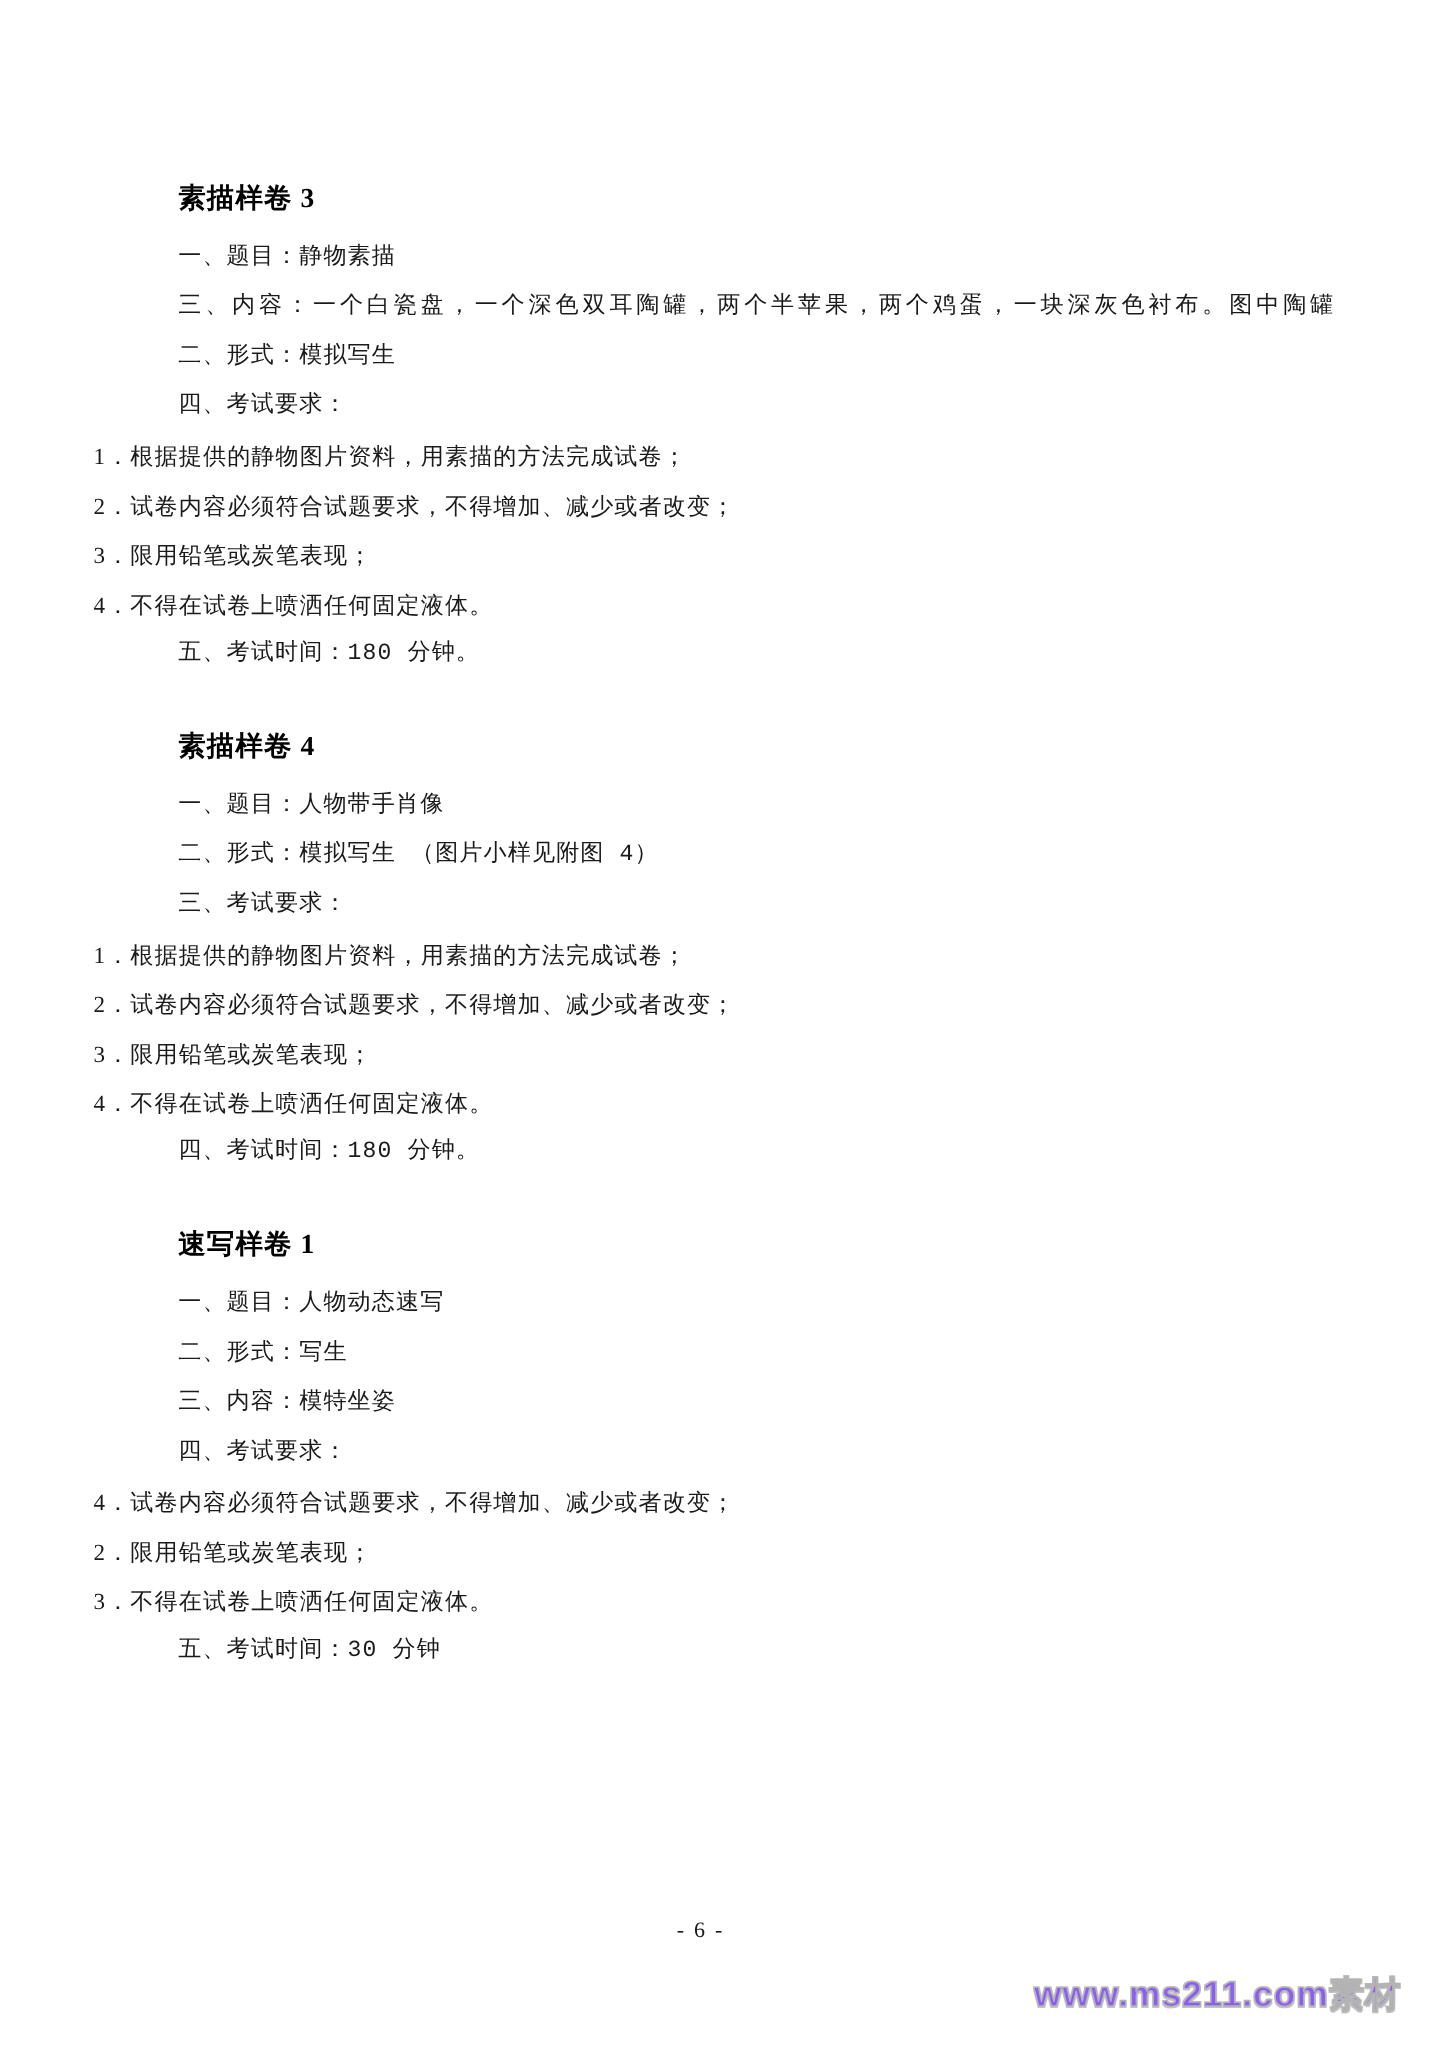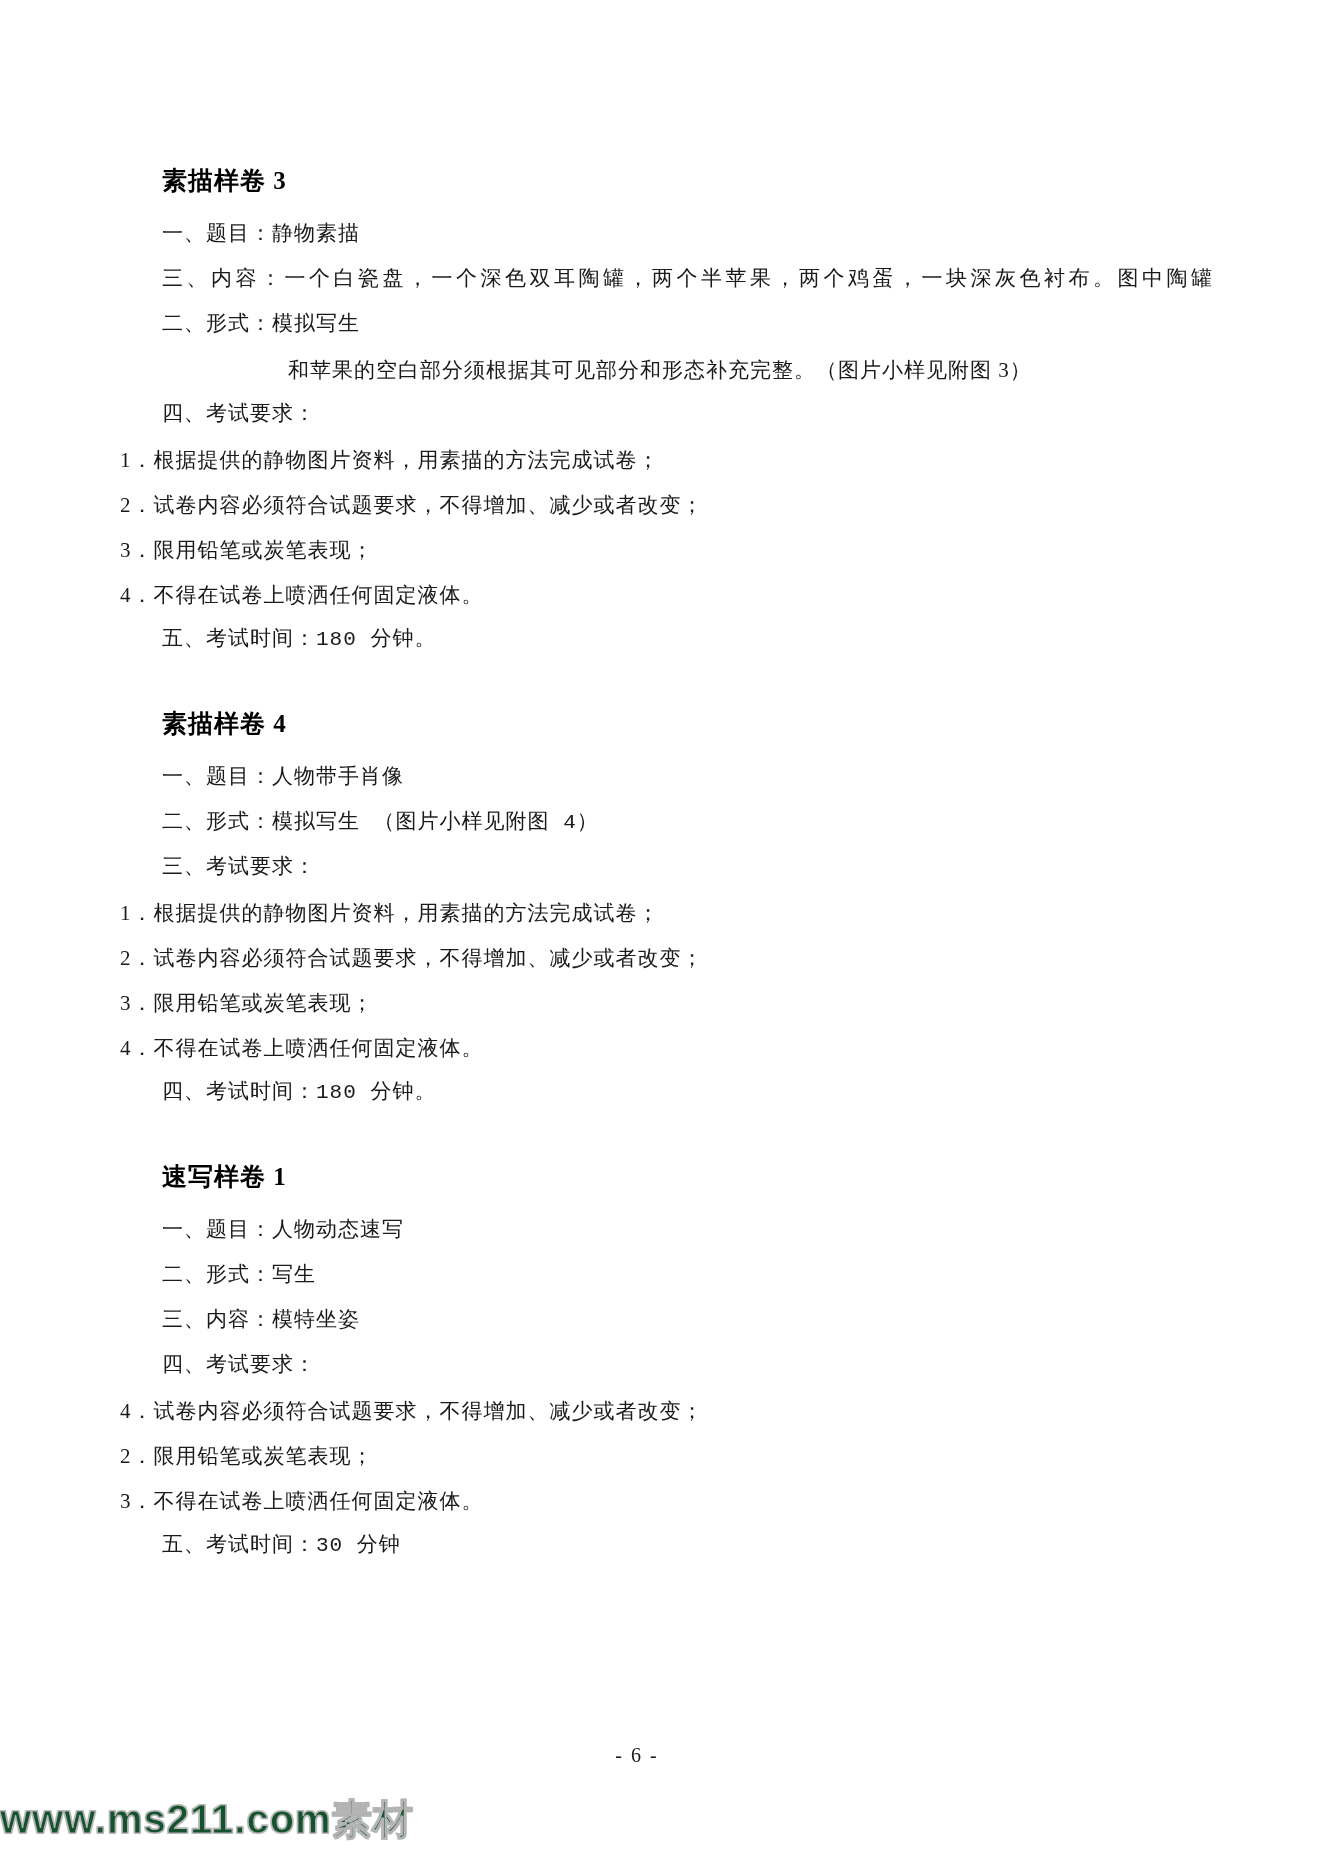--- a/index.html
+++ b/index.html
@@ -36,64 +36,63 @@
   }
   p.line {
     font-size: 21px;
     line-height: 22px;
     letter-spacing: 1px;
     margin: 0 0 23px 0;
     color: #1a1a1a;
     white-space: nowrap;
   }
   p.l0 { margin-left: 162px; font-family: Liberation Mono, monospace; }
-  p.l1 { margin-left: 120px; }
+  p.l1 { margin-left: 85px; }
   p.l2 { margin-left: 288px; }
   p.just { letter-spacing: 3.5px; }
   .page-number {
     position: absolute;
     top: 1744px;
     left: 0;
     width: 100%;
     text-align: center;
     font-size: 20px;
     letter-spacing: 2px;
     color: #1a1a1a;
   }
   .watermark {
     position: absolute;
     top: 1792px;
     left: 0;
     width: 100%;
-    text-align: left;
+    text-align: right;
     font-family: "Liberation Sans", "DejaVu Sans", sans-serif;
-    font-size: 40px;
+    font-size: 32px;
     font-weight: 700;
     letter-spacing: 1px;
-    color: #14532d;
+    color: #8b5cf6;
     -webkit-text-stroke: 1.2px #b3b3b3;
     text-shadow:
       -1px -1px 0 #c4c4c4,
        1px -1px 0 #c4c4c4,
       -1px  1px 0 #c4c4c4,
        1px  1px 0 #c4c4c4;
   }
 </style>
 </head>
 <body>
 
 <div class="page">
   <main class="content">
 
     <section>
       <h2 class="sec-title">素描样卷 3</h2>
       <p class="line l0">一、题目：静物素描</p>
       <p class="line l0 just">三、内容：一个白瓷盘，一个深色双耳陶罐，两个半苹果，两个鸡蛋，一块深灰色衬布。图中陶罐</p>
       <p class="line l0">二、形式：模拟写生</p>
-      <p class="line l2">和苹果的空白部分须根据其可见部分和形态补充完整。（图片小样见附图 3）</p>
       <p class="line l0">四、考试要求：</p>
       <p class="line l1">1．根据提供的静物图片资料，用素描的方法完成试卷；</p>
       <p class="line l1">2．试卷内容必须符合试题要求，不得增加、减少或者改变；</p>
       <p class="line l1">3．限用铅笔或炭笔表现；</p>
       <p class="line l1">4．不得在试卷上喷洒任何固定液体。</p>
       <p class="line l0">五、考试时间：180 分钟。</p>
     </section>
 
     <section class="gap-top">
       <h2 class="sec-title">素描样卷 4</h2>

